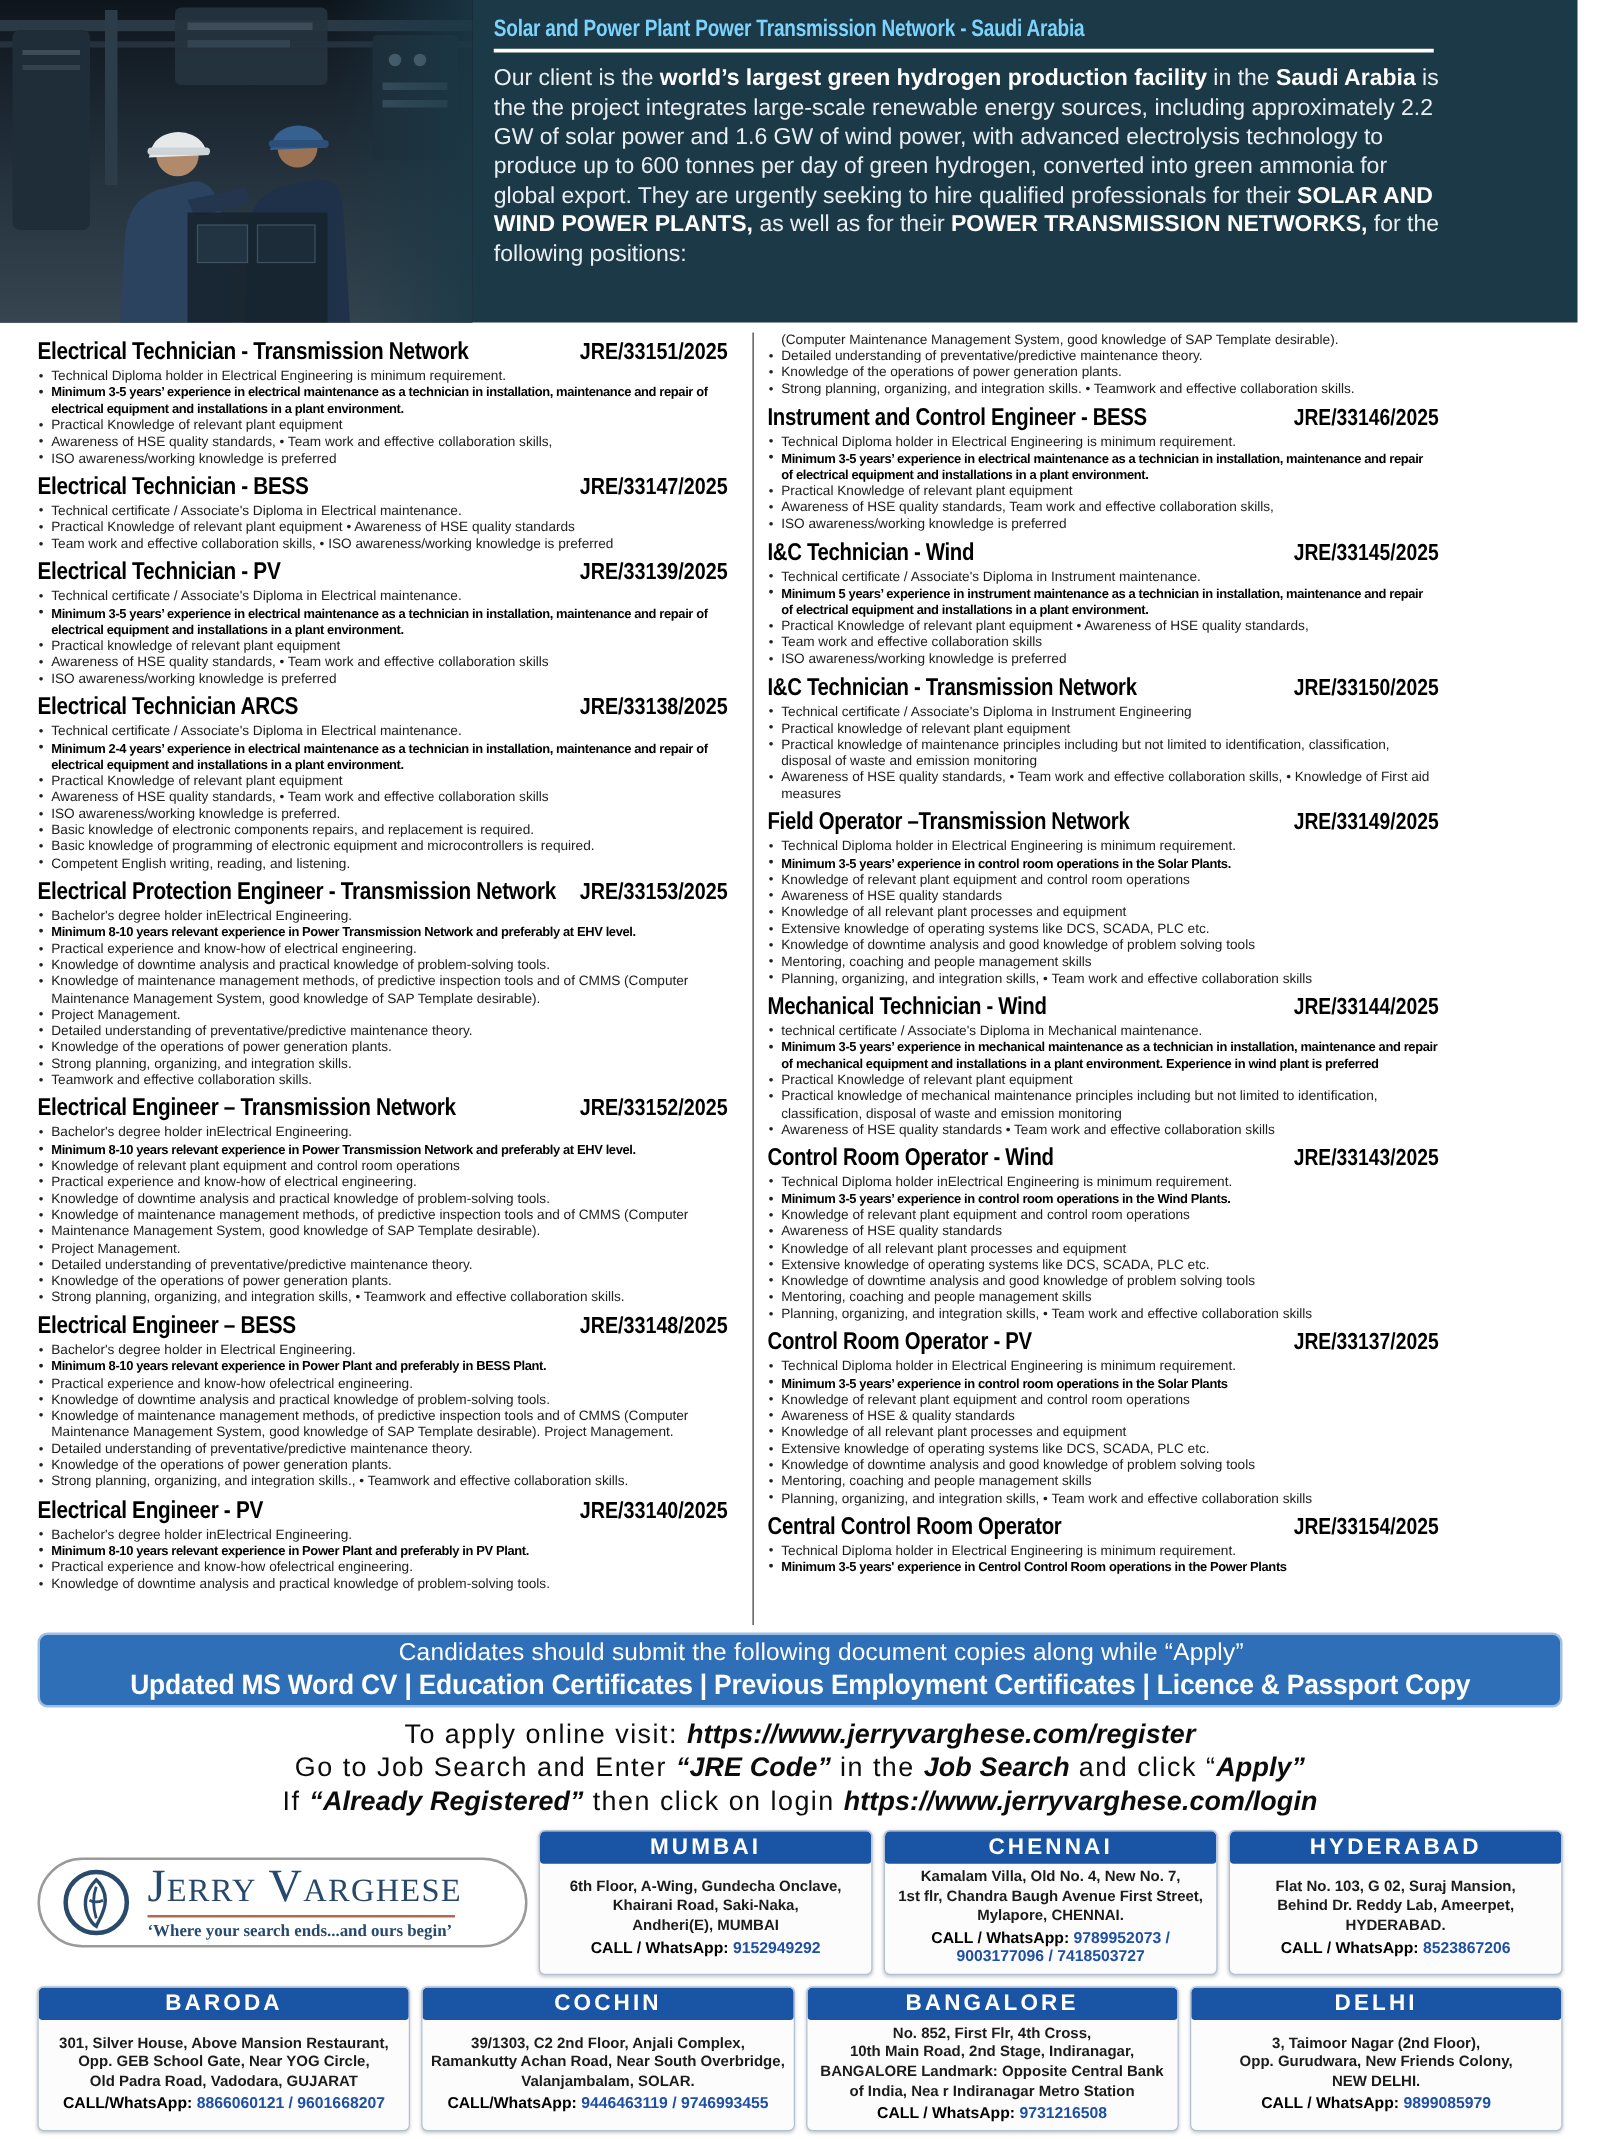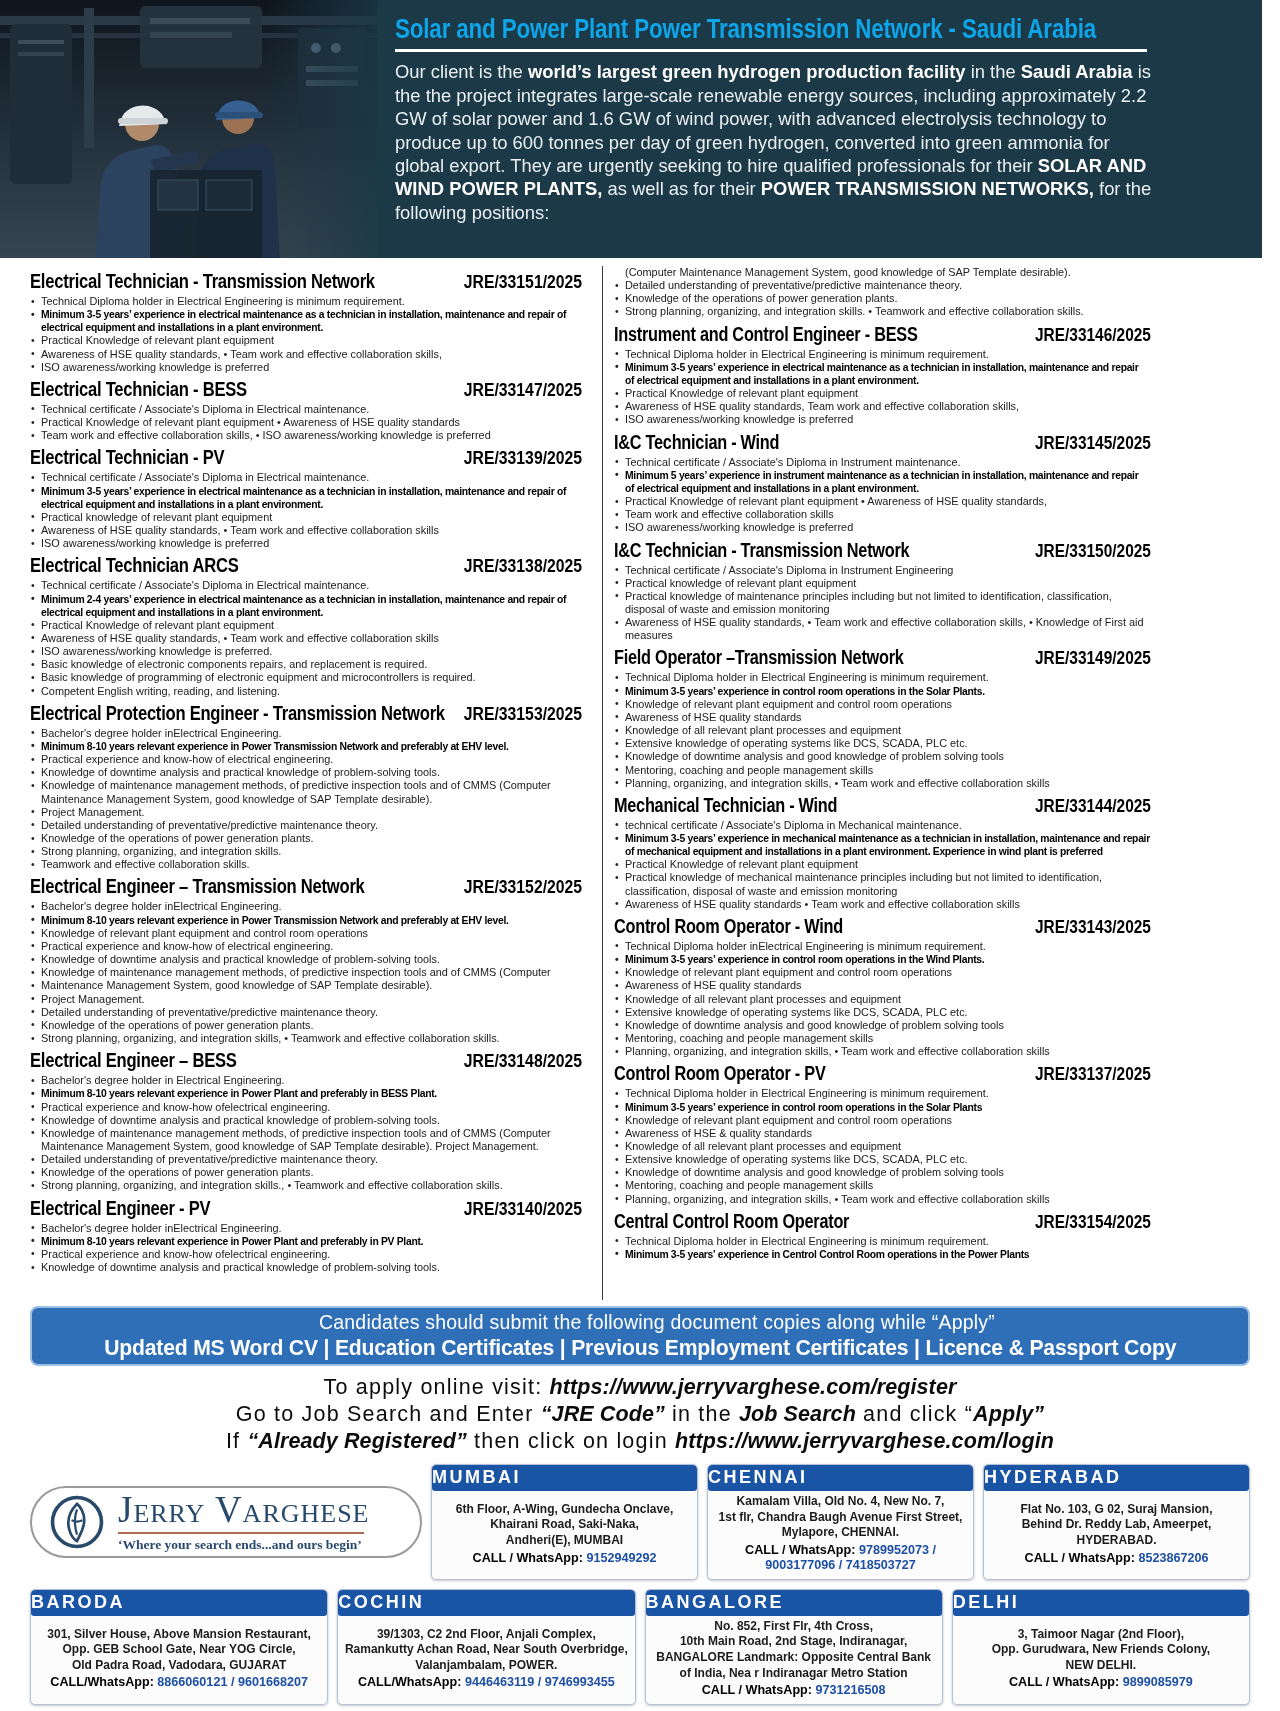--- a/index.html
+++ b/index.html
@@ -9,21 +9,21 @@
     font-family:"Liberation Sans", sans-serif; color:#111;
   }
   .page { width:1280px; height:1711px; display:flex; flex-direction:column; overflow:hidden; }
 
   
   header { height:258px; width:1262px; background:#1b3947; display:flex; flex-shrink:0; }
   .photo { width:378px; height:258px; flex-shrink:0; background:#16242e; }
   .photo svg { display:block; }
   .header-text { padding:13px 0 0 17px; }
   h1 { margin:0; width:752px; border-bottom:3px solid #ffffff; padding-bottom:5px;
-       color:#0ea5e9; font-size:28px; font-weight:700; white-space:nowrap; line-height:1.12; overflow:visible; }
+       color:#7dd3fc; font-size:19px; font-weight:700; white-space:nowrap; line-height:1.12; overflow:visible; }
   h1 .cond { display:inline-block; transform:scaleX(0.80); transform-origin:0 60%; letter-spacing:-0.2px; }
   .intro { margin:8px 0 0; width:762px; color:#e9eff3; font-size:18.4px; line-height:23.4px; font-weight:400; }
   .intro .sb { font-weight:700; color:#ffffff; }
 
   
   .jobs { display:flex; height:1042px; padding:8px 0 0 30px; overflow:hidden; flex-shrink:0; }
   .col-left  { width:552px; flex-shrink:0; }
   .col-right { width:548px; flex-shrink:0; margin-left:20px; border-left:1.5px solid #3c3c3c; padding-left:11px; }
   .job-head { display:flex; justify-content:space-between; align-items:baseline;
               margin:4px 0 2px; white-space:nowrap; width:648px;
@@ -48,21 +48,21 @@
   .apply { margin-top:8px; text-align:center; color:#0c0c0c; flex-shrink:0; }
   .apply-line { font-size:21.5px; line-height:27px; white-space:nowrap; }
   .apply .sr { font-weight:500; letter-spacing:1.2px; }
   .apply .sb { font-weight:800; font-style:italic; letter-spacing:0.1px; }
 
   
   .offices-row { display:flex; margin:9px 30px 0; gap:9px; flex-shrink:0; }
   .office-group { display:flex; gap:9px; flex:1; align-items:stretch; }
   .office-box { flex:1; border:1px solid #b2c1d6; border-radius:5px; background:#fcfcfd;
                 box-shadow:0 1px 3px rgba(0,0,0,0.22); overflow:hidden; display:flex; flex-direction:column; }
-  .office-head { background:#1a55a5; color:#fff; font-weight:800; font-size:18px;
+  .office-head { background:#1a55a5; color:#fff; font-weight:800; text-align:center; font-size:18px;
                  letter-spacing:2.5px; padding:2px 0 3px; border-radius:4px 4px 3px 3px; }
   .office-body { padding:3px 4px 5px; text-align:center; font-size:12px; font-weight:600;
                  color:#1b1b1b; line-height:15.6px; flex:1; display:flex; flex-direction:column; justify-content:center; }
   .office-call { margin-top:2px; font-size:12.6px; font-weight:800; color:#000; line-height:15.5px; }
   .office-call .num { color:#1d4fa5; }
 
   
   .logo-pill { width:392px; flex-shrink:0; border:2px solid #9a9a9a; border-radius:48px; background:#fff;
                display:flex; align-items:center; gap:12px; padding:6px 16px; align-self:center; height:72px; }
   .logo-txt { display:flex; flex-direction:column; }
@@ -438,21 +438,21 @@
             <div>Opp. GEB School Gate, Near YOG Circle,</div>
             <div>Old Padra Road, Vadodara, GUJARAT</div>
             <div class="office-call"><span>CALL/WhatsApp: </span><span class="num">8866060121 / 9601668207</span></div>
           </div>
         </div>
         <div class="office-box">
           <div class="office-head">COCHIN</div>
           <div class="office-body">
             <div>39/1303, C2 2nd Floor, Anjali Complex,</div>
             <div>Ramankutty Achan Road, Near South Overbridge,</div>
-            <div>Valanjambalam, POWER.</div>
+            <div>Valanjambalam, SOLAR.</div>
             <div class="office-call"><span>CALL/WhatsApp: </span><span class="num">9446463119 / 9746993455</span></div>
           </div>
         </div>
         <div class="office-box">
           <div class="office-head">BANGALORE</div>
           <div class="office-body">
             <div>No. 852, First Flr, 4th Cross,</div>
             <div>10th Main Road, 2nd Stage, Indiranagar,</div>
             <div>BANGALORE Landmark: Opposite Central Bank</div>
             <div>of India, Nea r Indiranagar Metro Station</div>

